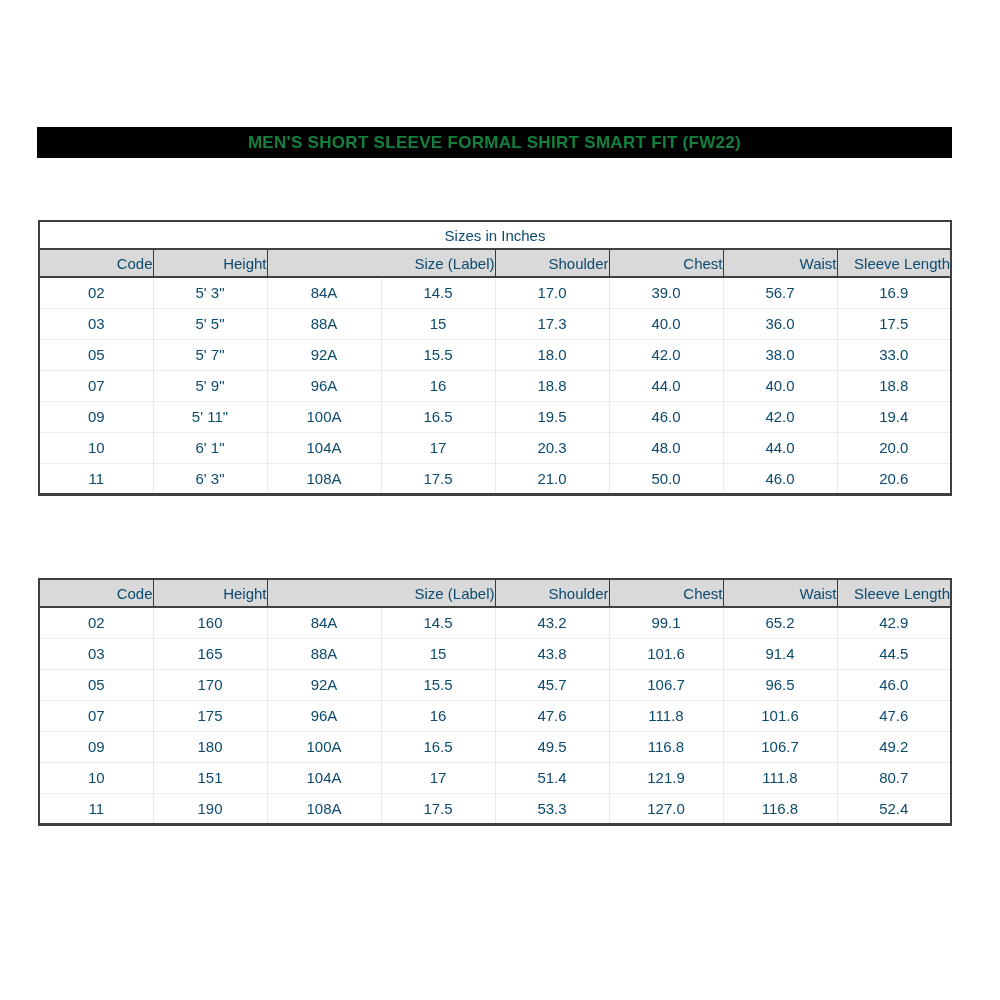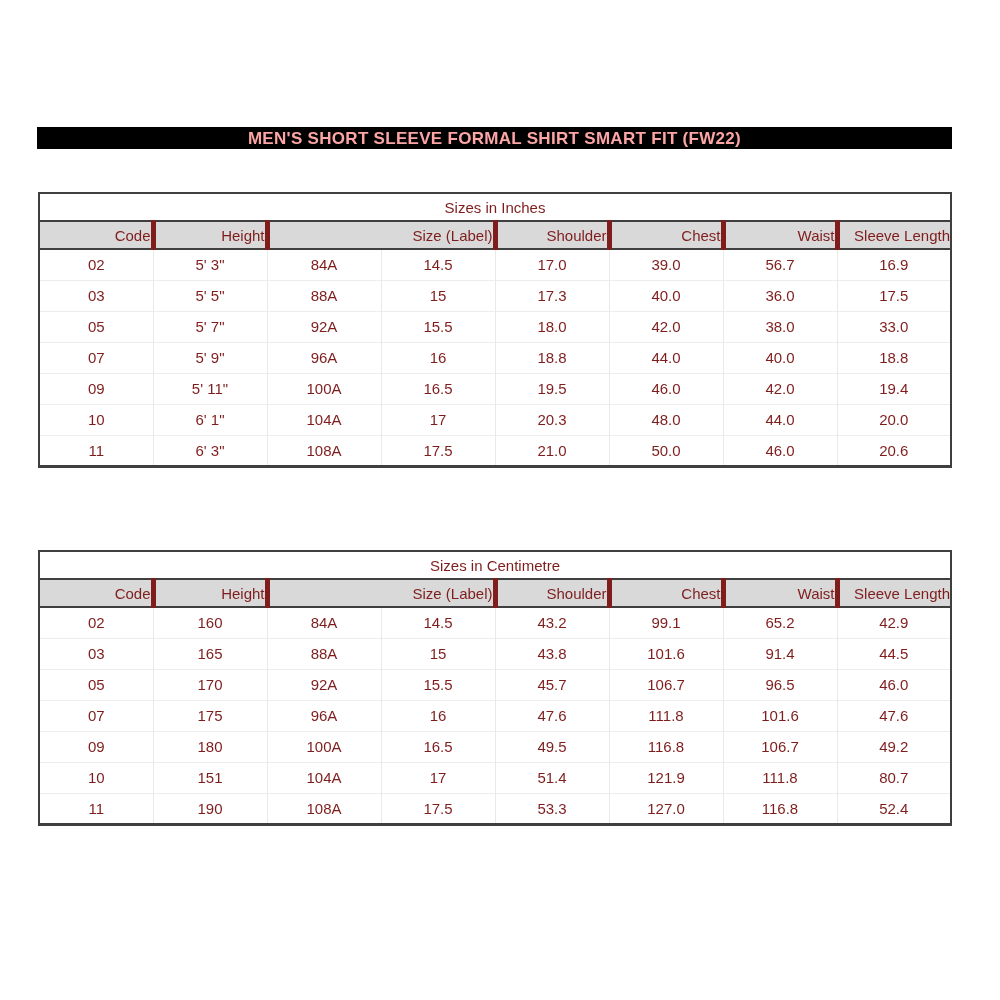--- a/index.html
+++ b/index.html
@@ -7,57 +7,58 @@
   body {
     width: 1000px; height: 1000px;
     background: #ffffff;
     font-family: "Liberation Sans", sans-serif;
     color: #212121;
     position: relative;
   }
   .title-bar {
     position: absolute;
     left: 37px; top: 127px;
-    width: 915px; height: 22px;
+    width: 915px; height: 31px;
     background: #000000;
-    color: #fca5a5;
-    display: flex; align-items: flex-end; justify-content: center;
+    color: #15803d;
+    display: flex; align-items: center; justify-content: center;
     font-weight: bold;
     font-size: 17px;
     letter-spacing: 0.3px;
     white-space: nowrap;
   }
   .table-wrap { position: absolute; left: 38px; width: 914px; }
   .table-wrap.inches { top: 192px; }
   .table-wrap.centimetre { top: 550px; }
   table.size-table {
     width: 914px;
     border-collapse: collapse;
     table-layout: fixed;
     font-size: 15px;
-    color: #7f1d1d;
+    color: #0c4a6e;
     border: 2px solid #3f3f3f;
     border-bottom-width: 3px;
+    margin-top: 28px;
   }
   tr.caption-row td {
     height: 28px;
     text-align: center;
     border-bottom: 2px solid #3f3f3f;
     background: #ffffff;
     padding: 0;
   }
   tr.header-row th {
     height: 28px;
     background: #d9d9d9;
     font-weight: normal;
     text-align: right;
     border-bottom: 2px solid #3f3f3f;
     padding: 0;
   }
-  tr.header-row th + th { border-left: 5px solid #7f1d1d; }
+  tr.header-row th + th { border-left: 1px solid #7f1d1d; }
   tbody.data-rows td {
     height: 31px;
     text-align: center;
     border-top: 1px solid #ededed;
     padding: 0;
     background: #ffffff;
   }
   tbody.data-rows td + td { border-left: 1px solid #e9e9e9; }
 </style>
 </head>
@@ -174,23 +175,20 @@
       <col style="width:12.5%">
         <col style="width:12.5%">
         <col style="width:12.5%">
         <col style="width:12.5%">
       <col style="width:12.5%">
         <col style="width:12.5%">
         <col style="width:12.5%">
         <col style="width:12.5%">
     </colgroup>
     <thead>
-      <tr class="caption-row">
-        <td colspan="8">Sizes in Centimetre</td>
-      </tr>
       <tr class="header-row">
         <th>Code</th>
         <th>Height</th>
         <th colspan="2">Size (Label)</th>
         <th>Shoulder</th>
         <th>Chest</th>
         <th>Waist</th>
         <th>Sleeve Length</th>
       </tr>
     </thead>

